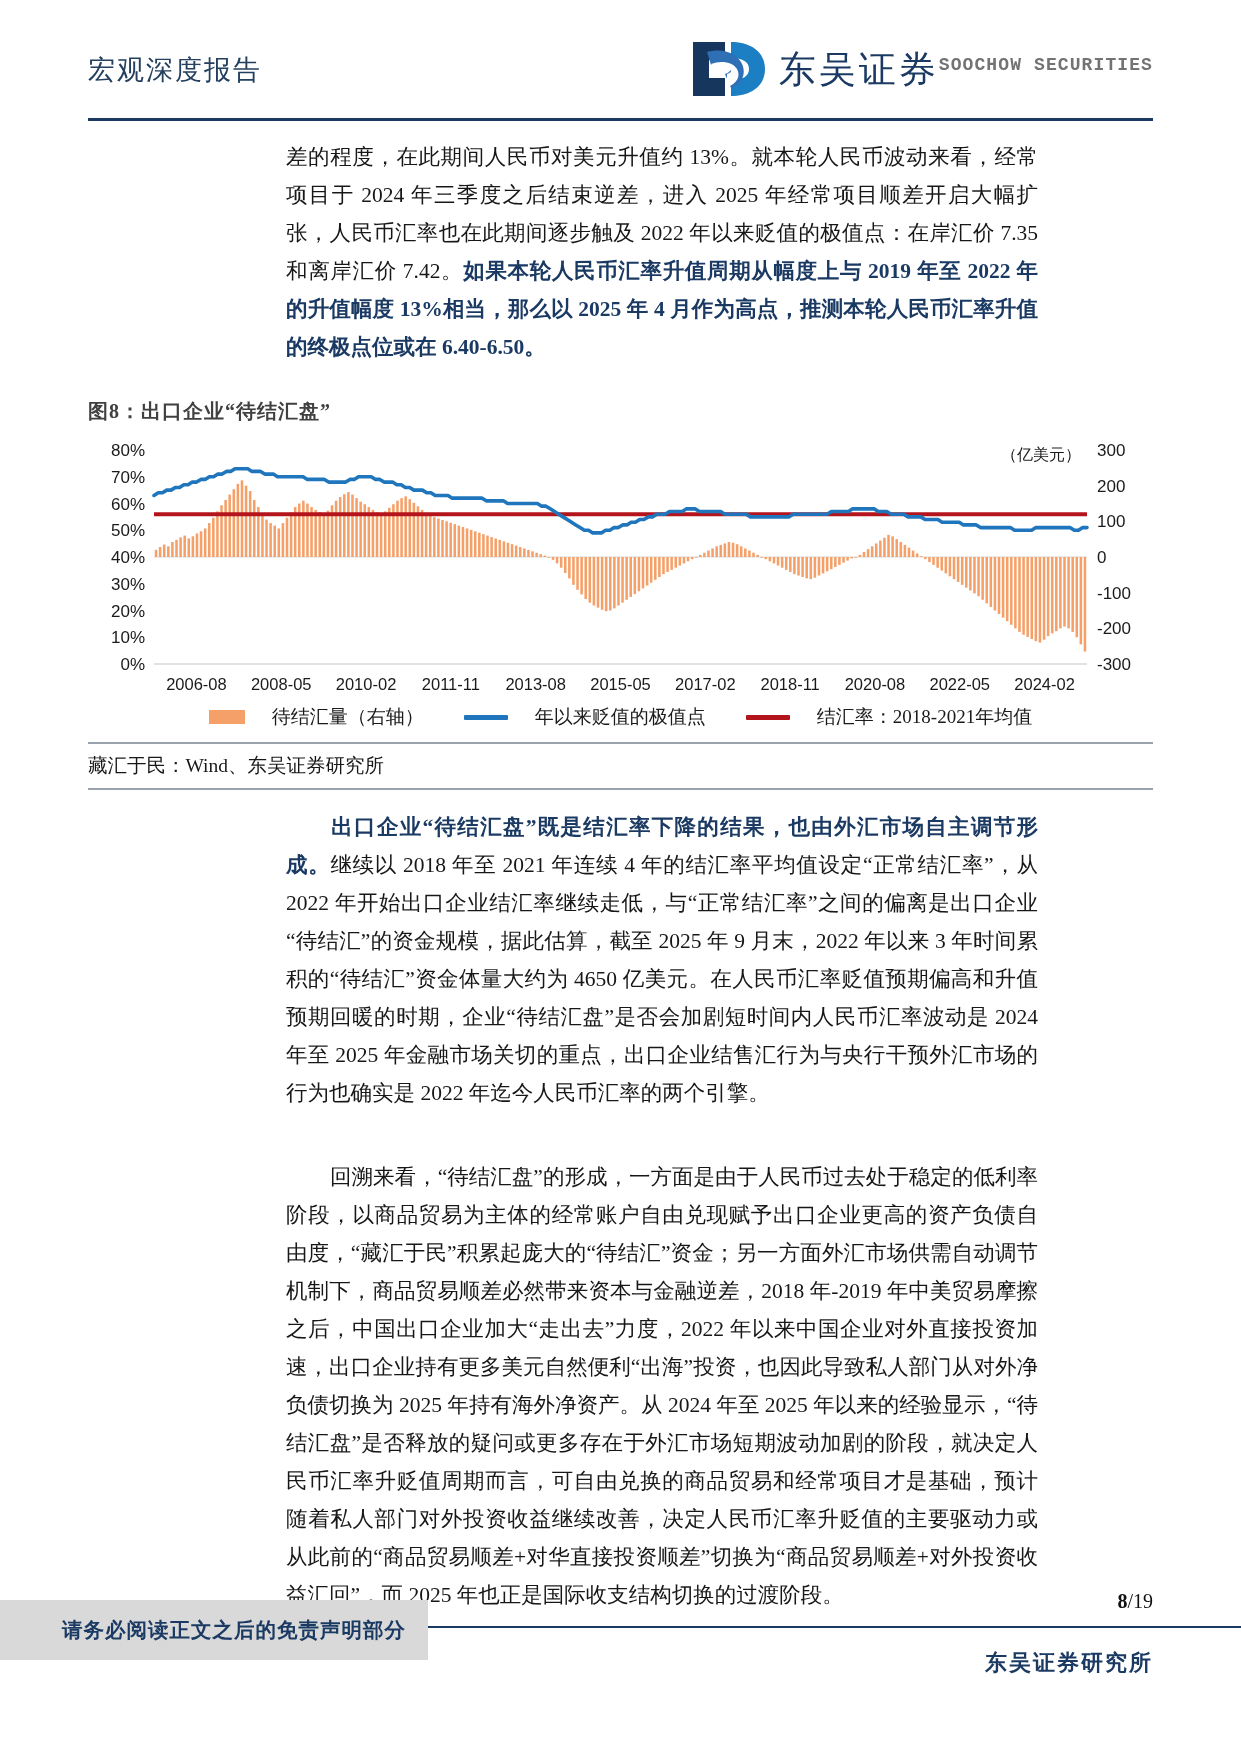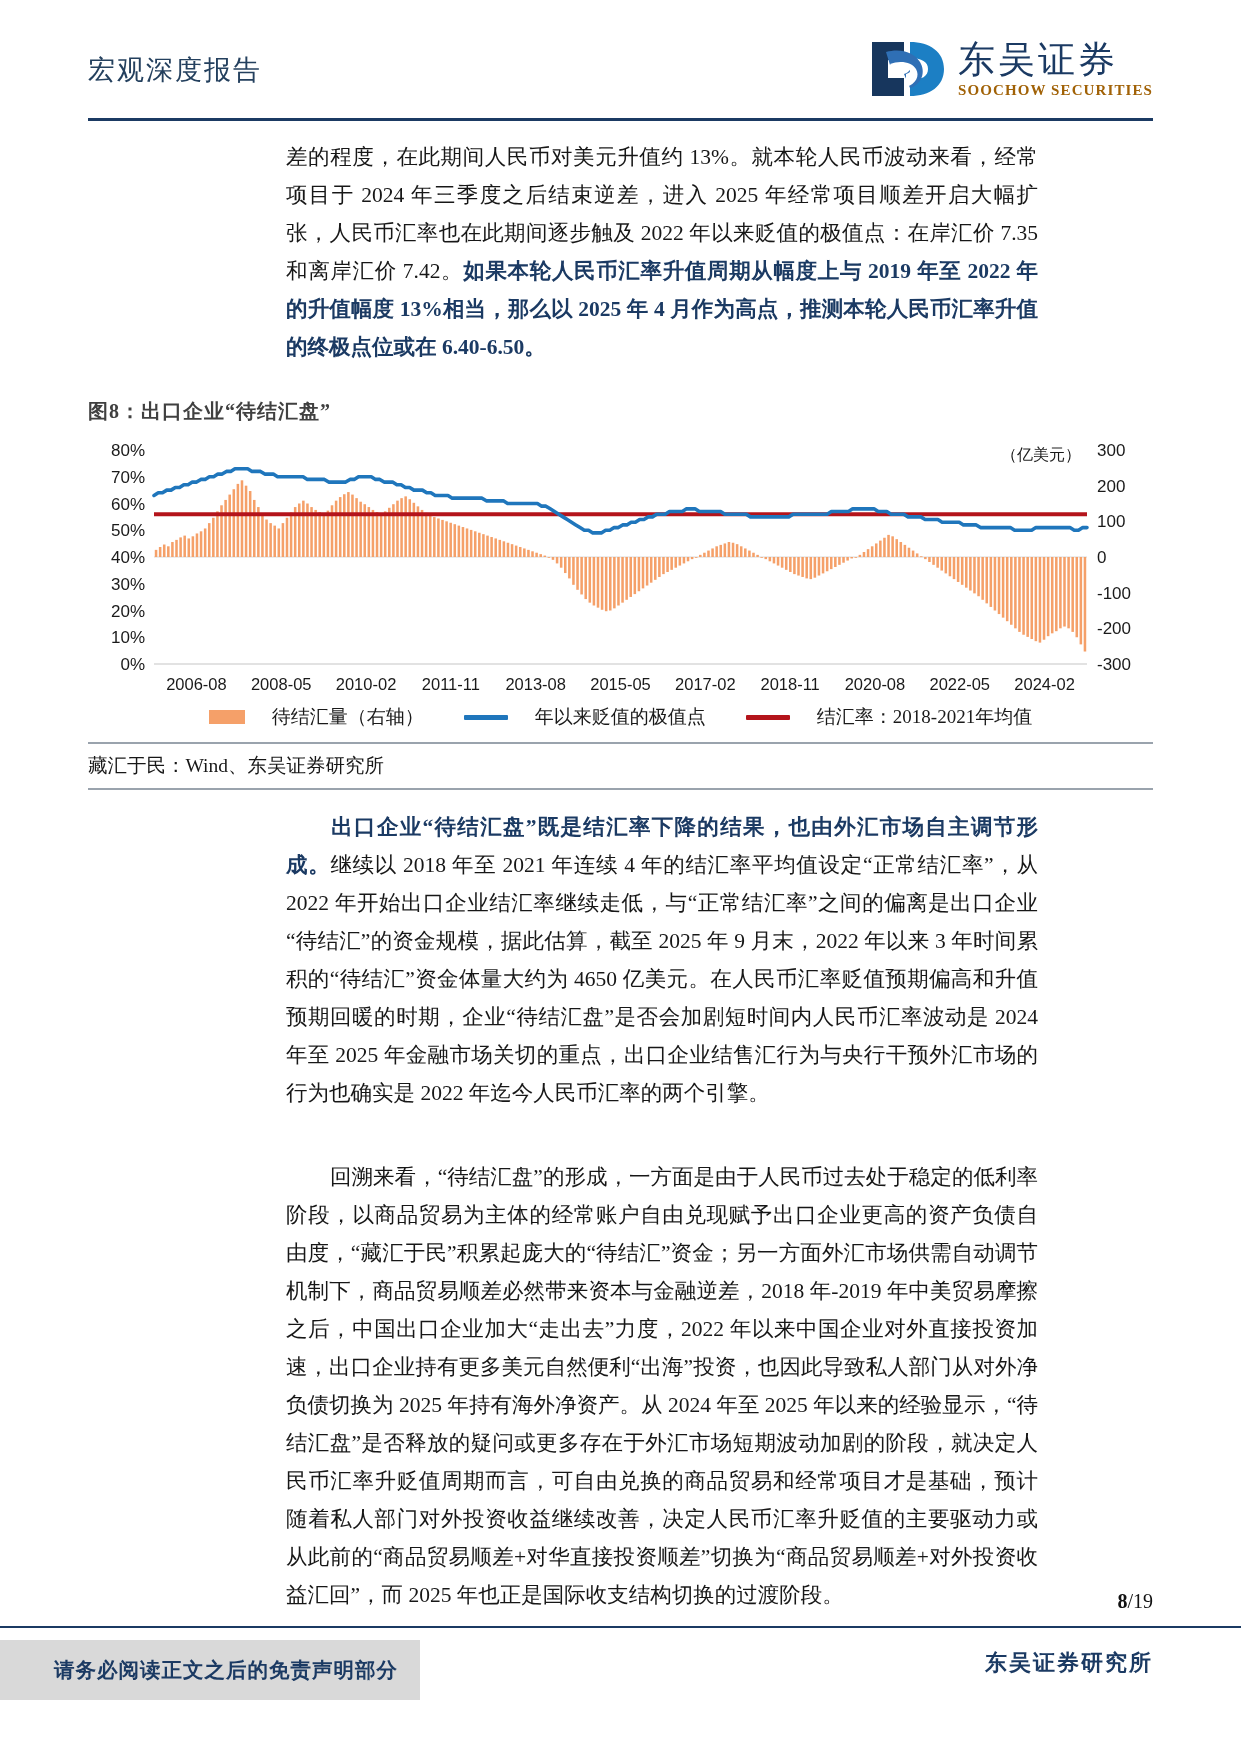--- a/index.html
+++ b/index.html
@@ -19,28 +19,28 @@
   .hdr-title{
     position:absolute;left:88px;top:52px;
     font-size:27px;color:#24405e;letter-spacing:2px;
     font-family:"Liberation Serif", serif;font-weight:500;
   }
   .logo{
     position:absolute;right:88px;top:38px;
     display:flex;align-items:center;gap:12px;
   }
   .logo-mark{width:76px;height:62px;display:block;}
-  .logo-txt{display:flex;flex-direction:column;justify-content:flex-start;line-height:1;}
+  .logo-txt{display:flex;flex-direction:row;justify-content:flex-start;line-height:1;}
   .logo-cn{
     font-size:37px;color:#1b3a63;letter-spacing:3px;
     font-family:"Liberation Serif", serif;
   }
   .logo-en{
-    font-size:15px;color:#a16207;letter-spacing:1.1px;font-weight:bold;
-    font-family:Liberation Serif, serif;margin-top:5px;
+    font-size:18px;color:#737373;letter-spacing:1.1px;font-weight:bold;
+    font-family:Liberation Mono, monospace;margin-top:5px;
   }
   .hdr-rule{
     position:absolute;left:88px;top:118px;width:1065px;height:2.5px;background:#1b3a63;
   }
 
   
   .para{
     position:absolute;
     font-size:21.5px;line-height:38px;color:#171717;
     text-align:justify;text-justify:inter-ideograph;
@@ -82,22 +82,22 @@
   .p3{left:286px;top:1158px;width:752px;}
 
   
   .pg-num{
     position:absolute;right:88px;top:1590px;
     font-size:20px;color:#111;font-family:"Liberation Serif", serif;
   }
   .pg-num b{font-weight:bold;}
   .foot-rule{position:absolute;left:0;top:1626px;width:1241px;height:2px;background:#1b3a63;}
   .foot-left{
-    position:absolute;left:0;top:1640px;width:420px;height:60px;
-    background:#d9d9d9;display:flex;align-items:center;
+    position:absolute;left:0;top:1600px;width:420px;height:60px;
+    background:#d9d9d9;display:flex;align-items:center;padding-left:8px;
   }
   .foot-left span{
     margin-left:54px;font-size:20.5px;font-weight:bold;color:#1b3a63;letter-spacing:1px;
     font-family:"Liberation Serif", serif;
   }
   .foot-right{
     position:absolute;right:88px;top:1648px;
     font-size:22px;font-weight:bold;color:#1b3a63;letter-spacing:2px;
     font-family:"Liberation Serif", serif;
   }

